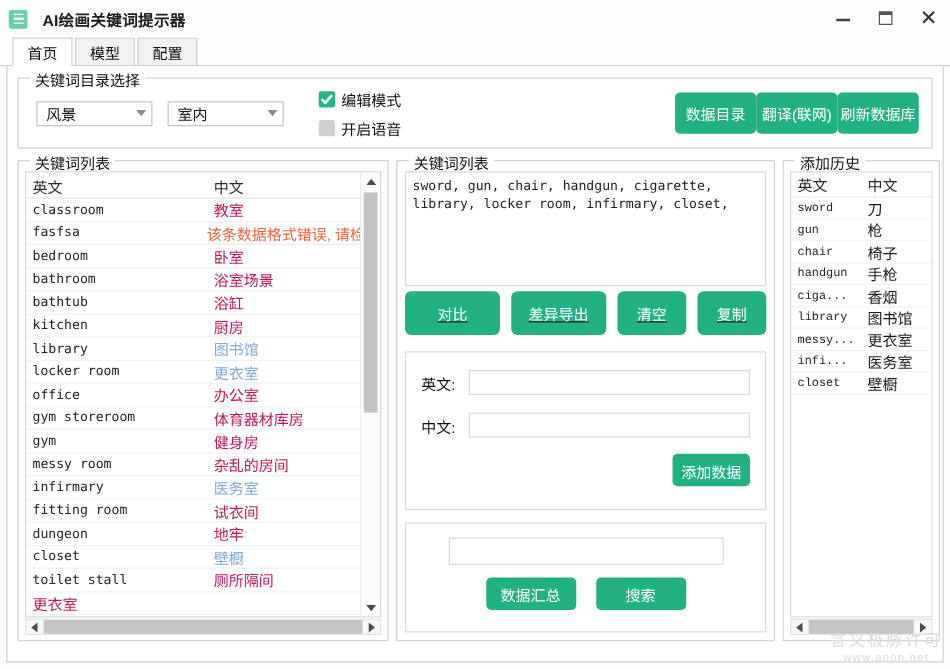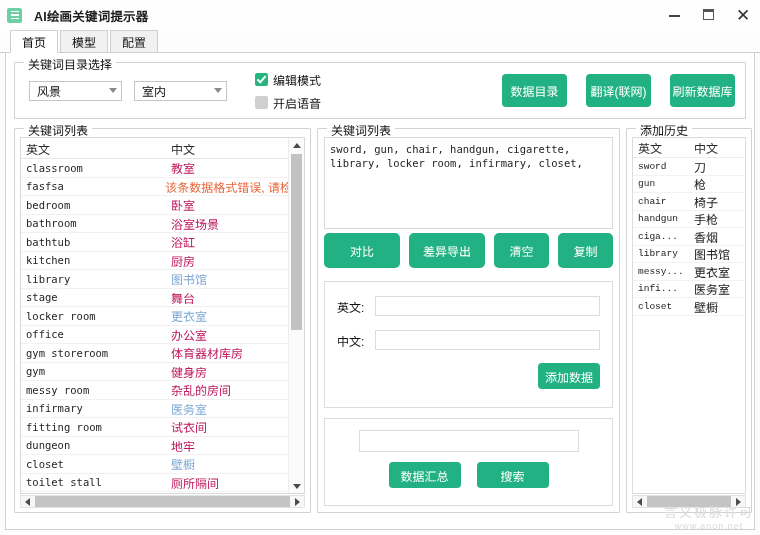--- a/index.html
+++ b/index.html
@@ -239,21 +239,21 @@
     top: 1px;
     width: 3px;
     height: 7px;
     border: solid #ffffff;
     border-width: 0 2px 2px 0;
     transform: rotate(42deg);
   }
   .topbtns {
     margin-left: auto;
     display: flex;
-    gap: 19px;
+    gap: 0;
   }
 
   .gbtn {
     background: #22b183;
     color: #ffffff;
     border: none;
     border-radius: 4px;
     font-family: "Liberation Sans", "DejaVu Sans", sans-serif;
     font-size: 12px;
     cursor: pointer;
@@ -429,20 +429,21 @@
     resize: none;
     outline: none;
   }
   .midbtns {
     position: absolute;
     left: 6px;
     right: 6px;
     top: 104px;
     display: flex;
     gap: 9px;
+    text-decoration: underline;
   }
   .gbtn.mid { height: 35px; border-radius: 5px; }
   .gbtn.w1 { width: 80px; }
   .gbtn.w2 { width: 80px; }
   .gbtn.w3 { width: 58px; }
   .gbtn.w4 { width: 58px; }
 
   .subpanel {
     position: absolute;
     left: 6px;
@@ -657,24 +658,20 @@
                 </div>
                 <div class="kw-row">
                   <div class="en">kitchen</div>
                   <div class="cn">厨房</div>
                 </div>
                 <div class="kw-row">
                   <div class="en">library</div>
                   <div class="cn link">图书馆</div>
                 </div>
                 <div class="kw-row">
-                  <div class="en">stage</div>
-                  <div class="cn">舞台</div>
-                </div>
-                <div class="kw-row">
                   <div class="en">locker room</div>
                   <div class="cn link">更衣室</div>
                 </div>
                 <div class="kw-row">
                   <div class="en">office</div>
                   <div class="cn">办公室</div>
                 </div>
                 <div class="kw-row">
                   <div class="en">gym storeroom</div>
                   <div class="cn">体育器材库房</div>

